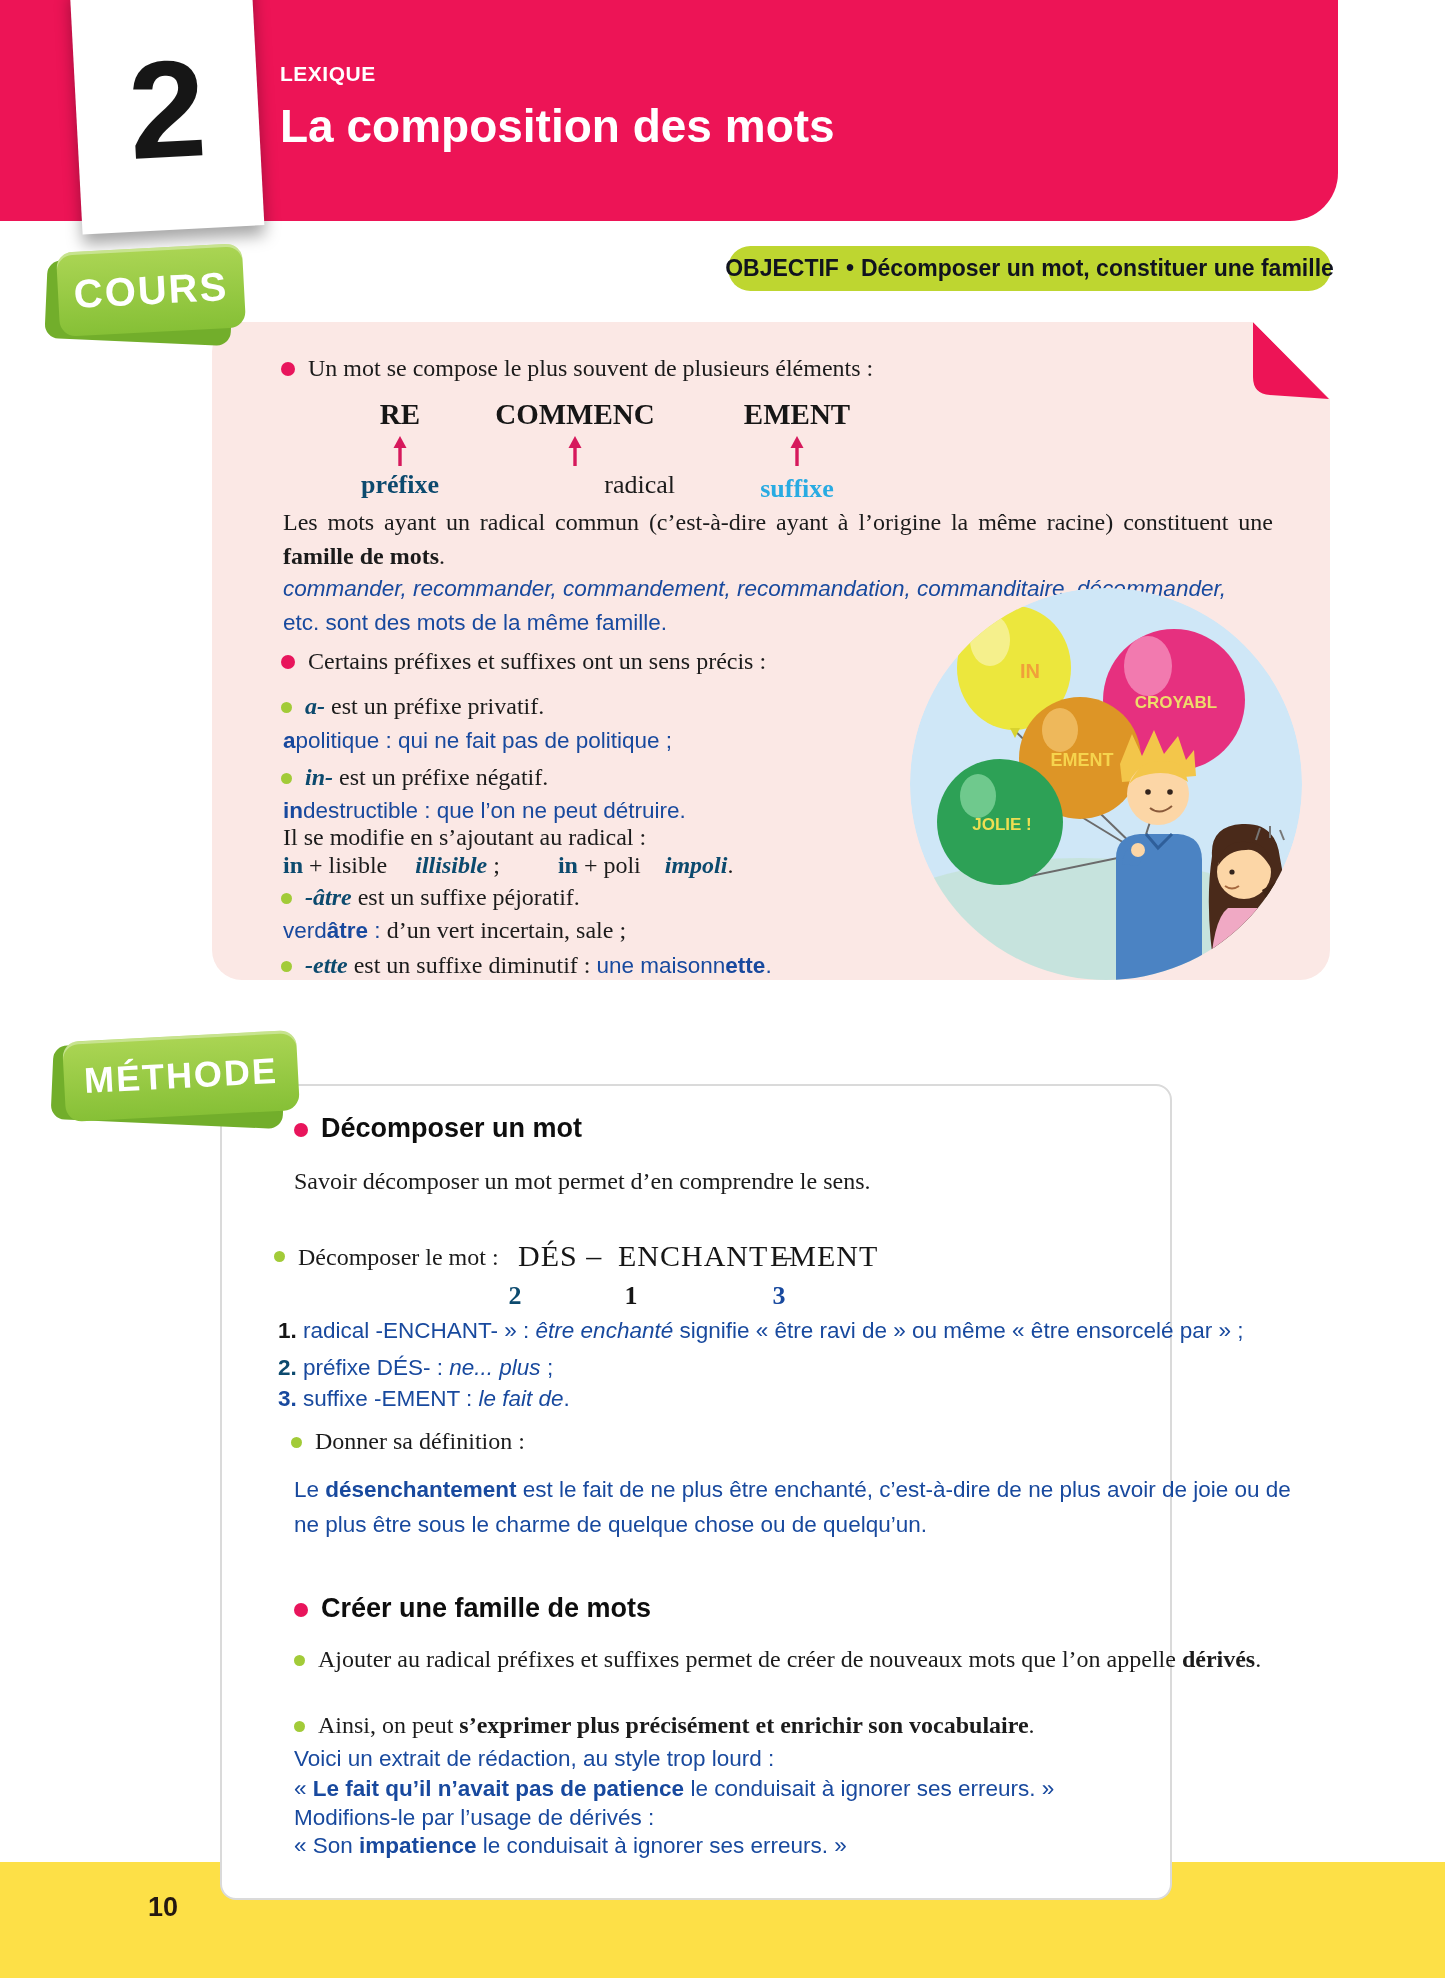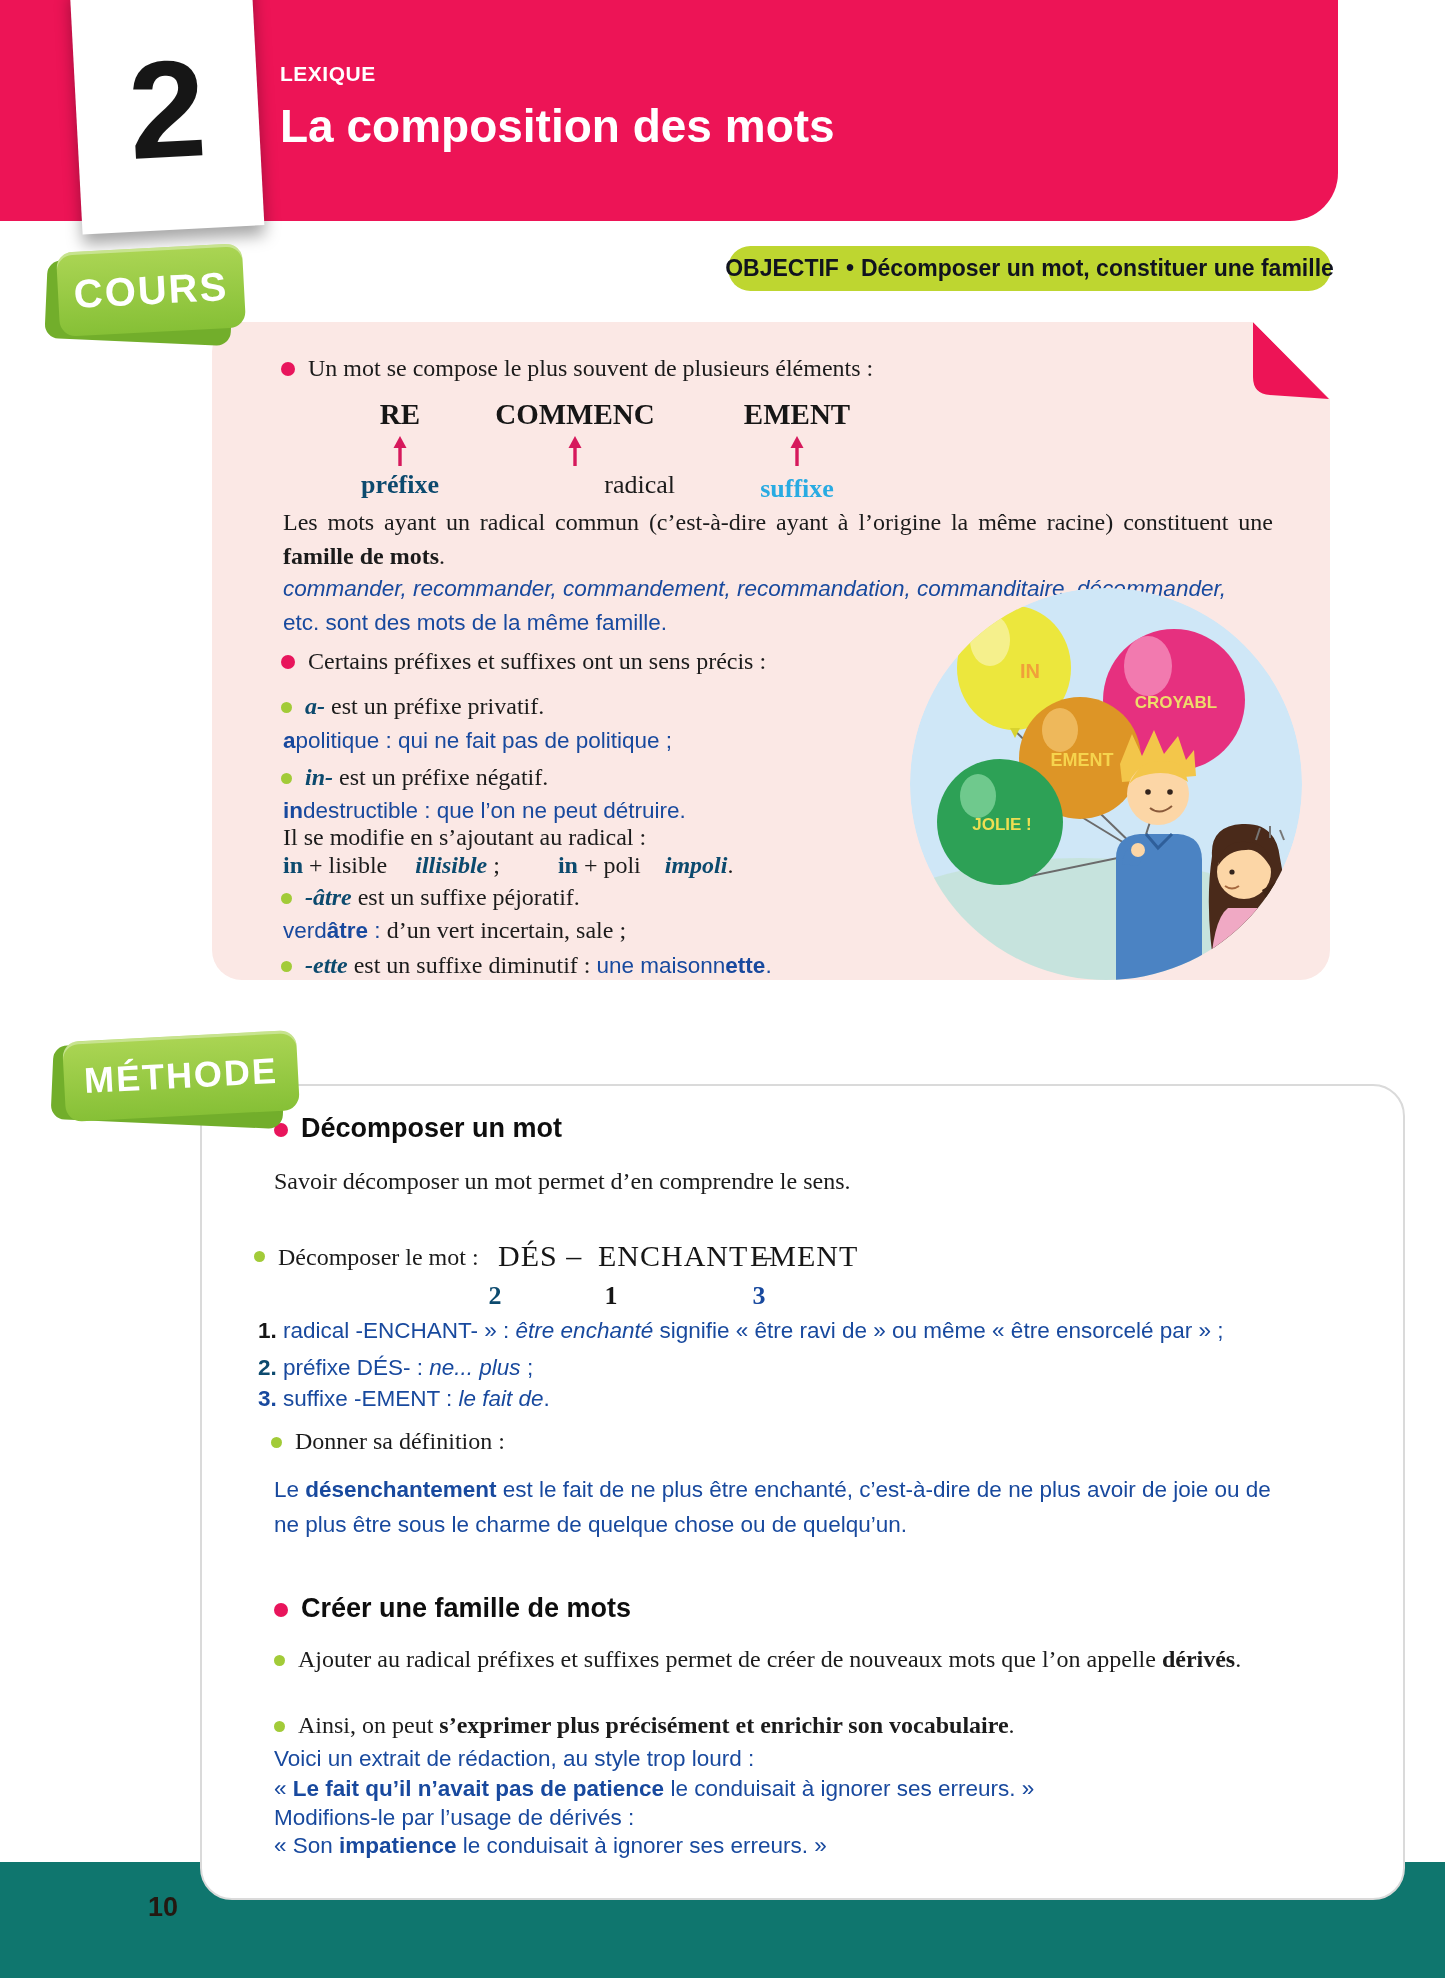--- a/index.html
+++ b/index.html
@@ -39,25 +39,25 @@
   .methode-badge .badge-back{left:-12px;top:14px;width:232px;height:74px;transform:rotate(2.5deg);}
   .methode-badge .badge-face{width:234px;height:80px;font-size:36px;}
 
   
   .cours-panel{position:absolute;left:212px;top:322px;width:1118px;height:658px;background:#fbe8e5;
                border-radius:30px;
                clip-path:polygon(0 0, calc(100% - 77px) 0, 100% 77px, 100% 100%, 0 100%);}
   .fold{position:absolute;right:0;top:0;}
 
   
-  .methode-card{position:absolute;left:200px;top:1084px;width:1205px;height:816px;background:#fff;
-                border:2px solid #dadada;border-radius:32px;box-sizing:border-box;z-index:3;}
-
-  
-  .footer-bar{position:absolute;left:0;top:1862px;width:1445px;height:116px;background:#0f766e;z-index:1;}
+  .methode-card{position:absolute;left:220px;top:1084px;width:952px;height:816px;background:#fff;
+                border:2px solid #dadada;border-radius:16px;box-sizing:border-box;z-index:3;}
+
+  
+  .footer-bar{position:absolute;left:0;top:1862px;width:1445px;height:116px;background:#fde047;z-index:1;}
   .page-num{position:absolute;left:148px;top:32px;font:700 27px/1 "Liberation Sans",sans-serif;color:#241811;}
 
   
   .serif{font:24px/30px "Liberation Serif",serif;color:#1b1b1b;white-space:nowrap;}
   .serif-wrap{font:24px/34px "Liberation Serif",serif;color:#1b1b1b;text-align:justify;white-space:normal;}
   .blue{font:22.5px/29px "Liberation Sans",sans-serif;color:#18499e;white-space:nowrap;}
   .b{font-weight:700;}
   .i{font-style:italic;}
   .crimson{color:#0c4a6e;}
   .cyan{color:#29abe2;margin-top:8px;}

